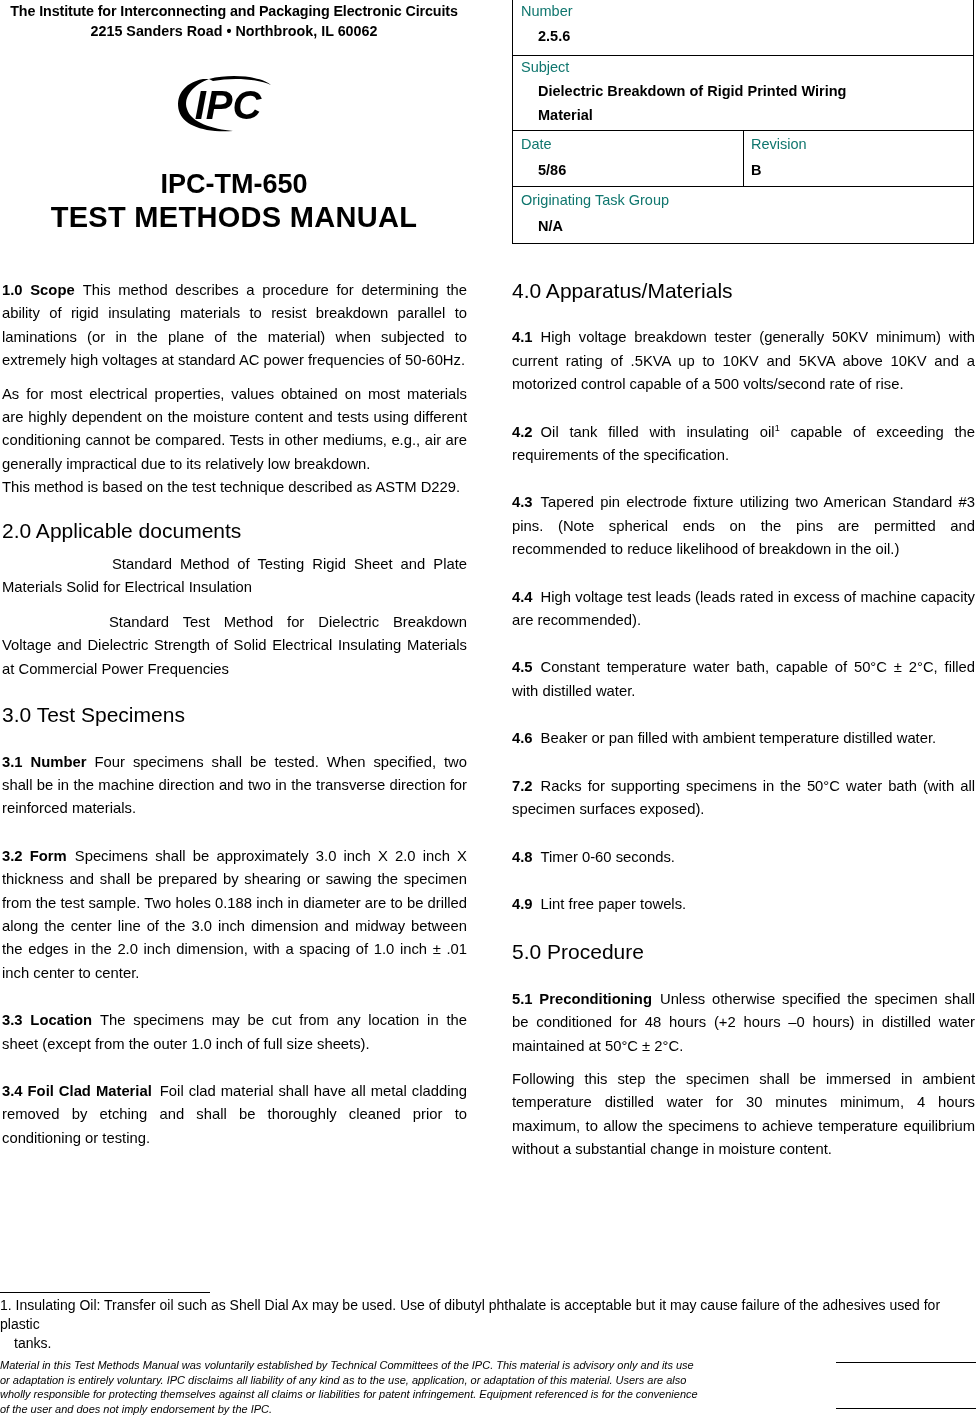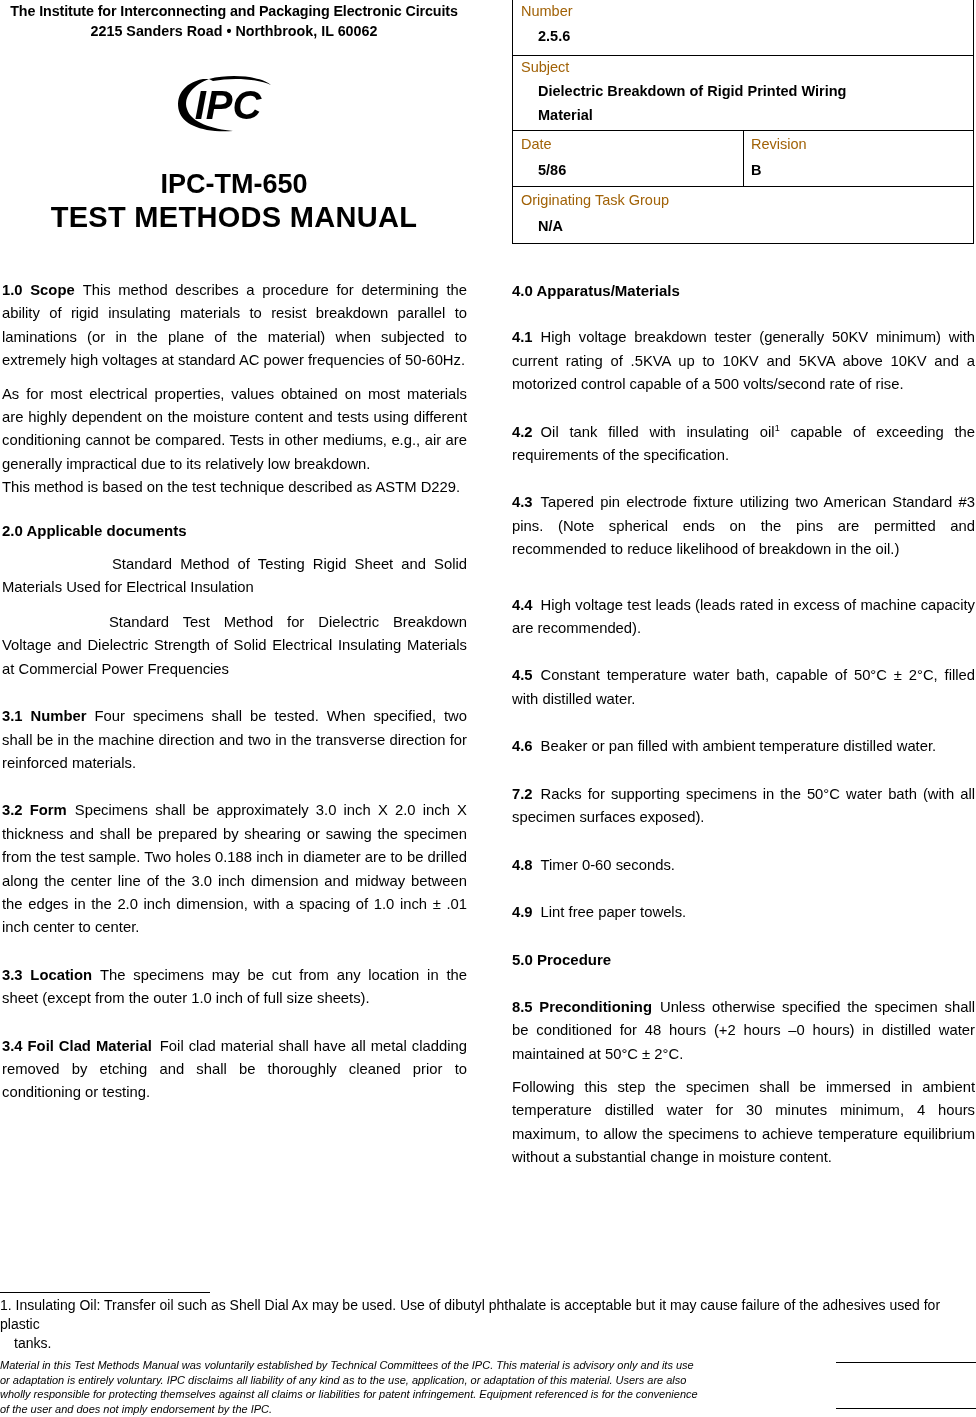--- a/index.html
+++ b/index.html
@@ -6,28 +6,28 @@
   body { width: 976px; height: 1417px; position: relative; overflow: hidden; color: #000; font-family: "Liberation Sans", sans-serif; }
   .abs { position: absolute; }
   .hdr-inst { left: 0; top: 0; width: 468px; text-align: center; font-weight: bold; font-size: 14.3px; line-height: 22px; white-space: nowrap; letter-spacing: -0.1px; }
   .hdr-addr { left: 0; top: 20px; width: 468px; text-align: center; font-weight: bold; font-size: 14.3px; line-height: 22px; }
   .logo { left: 173px; top: 75px; width: 110px; height: 60px; }
   .title1 { left: 0; top: 168px; width: 468px; text-align: center; font-weight: bold; font-size: 27px; line-height: 32px; }
   .title2 { left: 0; top: 200px; width: 468px; text-align: center; font-weight: bold; font-size: 29px; line-height: 34px; letter-spacing: 0.3px; }
 
   .infobox { left: 512px; top: 0; width: 462px; height: 244px; border: 1px solid #000; border-top: none; box-sizing: border-box; }
   .ib-row { position: absolute; left: 0; width: 100%; border-bottom: 1px solid #000; box-sizing: border-box; }
-  .ib-label { position: absolute; left: 8px; font-size: 14.5px; color: #a16207; }
+  .ib-label { position: absolute; left: 8px; font-size: 14.5px; color: #0f766e; }
   .ib-value { position: absolute; left: 25px; font-weight: bold; font-size: 14.5px; line-height: 24px; }
   .ib-split { position: absolute; left: 230px; top: 0; bottom: 0; border-left: 1px solid #000; }
 
   .col { width: 465px; font-size: 14.8px; line-height: 23.4px; text-align: justify; }
   .col p { margin: 0; }
   .b { font-weight: bold; }
-  .h { font-weight: bold; font-size: 15px; }
+  .h { font-weight: normal; font-size: 21px; }
   .sp { display: inline-block; width: 8px; }
   sup { font-size: 9px; vertical-align: super; line-height: 0; }
 
   .fn-rule { left: 0; top: 1292px; width: 210px; border-top: 1px solid #000; }
   .fn { left: 0; top: 1296px; width: 960px; font-size: 14px; line-height: 19px; }
   .fn .ind { padding-left: 14px; }
   .disc { left: 0; top: 1358px; width: 700px; font-size: 11px; line-height: 14.6px; font-style: italic; }
   .rule-r { left: 836px; width: 140px; border-top: 1px solid #000; }
 </style>
 </head>
@@ -69,45 +69,46 @@
     <span class="ib-value" style="top:27px;">N/A</span>
   </div>
 </div>
 
 <div class="abs col" style="left:2px; top:279px;">
   <p><span class="b">1.0  Scope</span><span class="sp"></span><span>This method describes a procedure for determining the ability of rigid insulating materials to resist breakdown parallel to laminations (or in the plane of the material) when subjected to extremely high voltages at standard AC power frequencies of 50-60Hz.</span></p>
   <p style="margin-top:10px;">As for most electrical properties, values obtained on most materials are highly dependent on the moisture content and tests using different conditioning cannot be compared. Tests in other mediums, e.g., air are generally impractical due to its relatively low breakdown.</p>
   <p style="margin-top:0;">This method is based on the test technique described as ASTM D229.</p>
 
   <p class="h" style="margin-top:19px;">2.0  Applicable documents</p>
-  <p style="margin-top:11px; text-indent:110px;">Standard Method of Testing Rigid Sheet and Solid Materials Used for Electrical Insulation</p>
+  <p style="margin-top:11px; text-indent:110px;">Standard Method of Testing Rigid Sheet and Plate Materials Solid for Electrical Insulation</p>
   <p style="margin-top:11px; text-indent:107px;">Standard Test Method for Dielectric Breakdown Voltage and Dielectric Strength of Solid Electrical Insulating Materials at Commercial Power Frequencies</p>
 
+  <p class="h" style="margin-top:22px;">3.0  Test Specimens</p>
 
   <p style="margin-top:24px;"><span class="b">3.1  Number</span><span class="sp"></span><span>Four specimens shall be tested. When specified, two shall be in the machine direction and two in the transverse direction for reinforced materials.</span></p>
   <p style="margin-top:24px;"><span class="b">3.2  Form</span><span class="sp"></span><span>Specimens shall be approximately 3.0 inch X 2.0 inch X thickness and shall be prepared by shearing or sawing the specimen from the test sample. Two holes 0.188 inch in diameter are to be drilled along the center line of the 3.0 inch dimension and midway between the edges in the 2.0 inch dimension, with a spacing of 1.0 inch ± .01 inch center to center.</span></p>
   <p style="margin-top:24px;"><span class="b">3.3  Location</span><span class="sp"></span><span>The specimens may be cut from any location in the sheet (except from the outer 1.0 inch of full size sheets).</span></p>
   <p style="margin-top:24px;"><span class="b">3.4  Foil Clad Material</span><span class="sp"></span><span>Foil clad material shall have all metal cladding removed by etching and shall be thoroughly cleaned prior to conditioning or testing.</span></p>
 </div>
 
 <div class="abs col" style="left:512px; top:279px; width:463px;">
   <p class="h">4.0  Apparatus/Materials</p>
 
   <p style="margin-top:24px;"><span class="b">4.1</span><span class="sp"></span><span>High voltage breakdown tester (generally 50KV minimum) with current rating of .5KVA up to 10KV and 5KVA above 10KV and a motorized control capable of a 500 volts/second rate of rise.</span></p>
   <p style="margin-top:24px;"><span class="b">4.2</span><span class="sp"></span><span>Oil tank filled with insulating oil</span><sup>1</sup><span> capable of exceeding the requirements of the specification.</span></p>
   <p style="margin-top:24px;"><span class="b">4.3</span><span class="sp"></span><span>Tapered pin electrode fixture utilizing two American Standard #3 pins. (Note spherical ends on the pins are permitted and recommended to reduce likelihood of breakdown in the oil.)</span></p>
-  <p style="margin-top:32px;"><span class="b">4.4</span><span class="sp"></span><span>High voltage test leads (leads rated in excess of machine capacity are recommended).</span></p>
+  <p style="margin-top:24px;"><span class="b">4.4</span><span class="sp"></span><span>High voltage test leads (leads rated in excess of machine capacity are recommended).</span></p>
   <p style="margin-top:24px;"><span class="b">4.5</span><span class="sp"></span><span>Constant temperature water bath, capable of 50°C ± 2°C, filled with distilled water.</span></p>
   <p style="margin-top:24px;"><span class="b">4.6</span><span class="sp"></span><span>Beaker or pan filled with ambient temperature distilled water.</span></p>
   <p style="margin-top:24px;"><span class="b">7.2</span><span class="sp"></span><span>Racks for supporting specimens in the 50°C water bath (with all specimen surfaces exposed).</span></p>
   <p style="margin-top:24px;"><span class="b">4.8</span><span class="sp"></span><span>Timer 0-60 seconds.</span></p>
   <p style="margin-top:24px;"><span class="b">4.9</span><span class="sp"></span><span>Lint free paper towels.</span></p>
 
   <p class="h" style="margin-top:24px;">5.0  Procedure</p>
-  <p style="margin-top:24px;"><span class="b">8.5  Preconditioning</span><span class="sp"></span><span>Unless otherwise specified the specimen shall be conditioned for 48 hours (+2 hours –0 hours) in distilled water maintained at 50°C ± 2°C.</span></p>
+  <p style="margin-top:24px;"><span class="b">5.1  Preconditioning</span><span class="sp"></span><span>Unless otherwise specified the specimen shall be conditioned for 48 hours (+2 hours –0 hours) in distilled water maintained at 50°C ± 2°C.</span></p>
   <p style="margin-top:10px;">Following this step the specimen shall be immersed in ambient temperature distilled water for 30 minutes minimum, 4 hours maximum, to allow the specimens to achieve temperature equilibrium without a substantial change in moisture content.</p>
 </div>
 
 <div class="abs fn-rule"></div>
 <div class="abs fn">
   <div>1. Insulating Oil: Transfer oil such as Shell Dial Ax may be used. Use of dibutyl phthalate is acceptable but it may cause failure of the adhesives used for plastic</div>
   <div class="ind">tanks.</div>
 </div>
 
 <div class="abs disc">Material in this Test Methods Manual was voluntarily established by Technical Committees of the IPC. This material is advisory only and its use or adaptation is entirely voluntary. IPC disclaims all liability of any kind as to the use, application, or adaptation of this material. Users are also wholly responsible for protecting themselves against all claims or liabilities for patent infringement. Equipment referenced is for the convenience of the user and does not imply endorsement by the IPC.</div>

